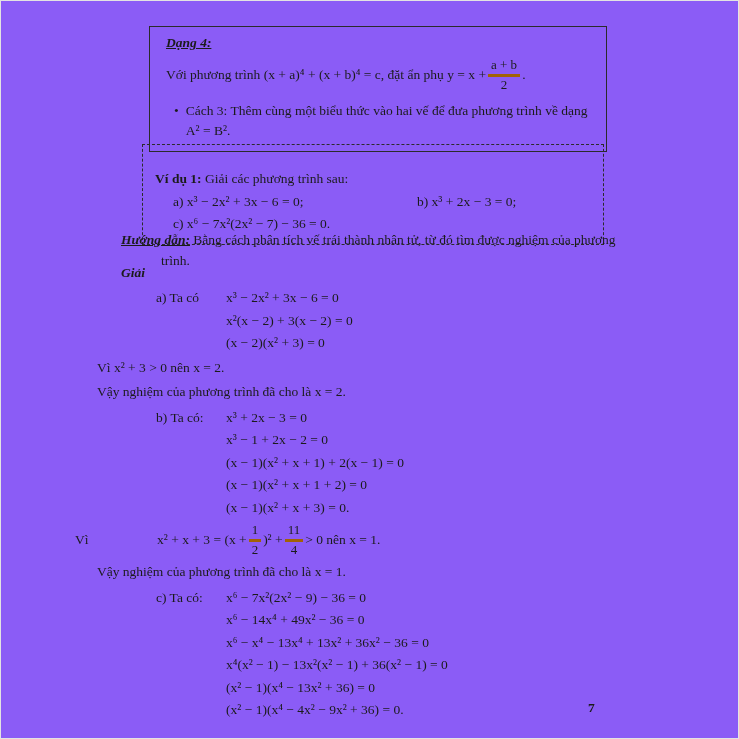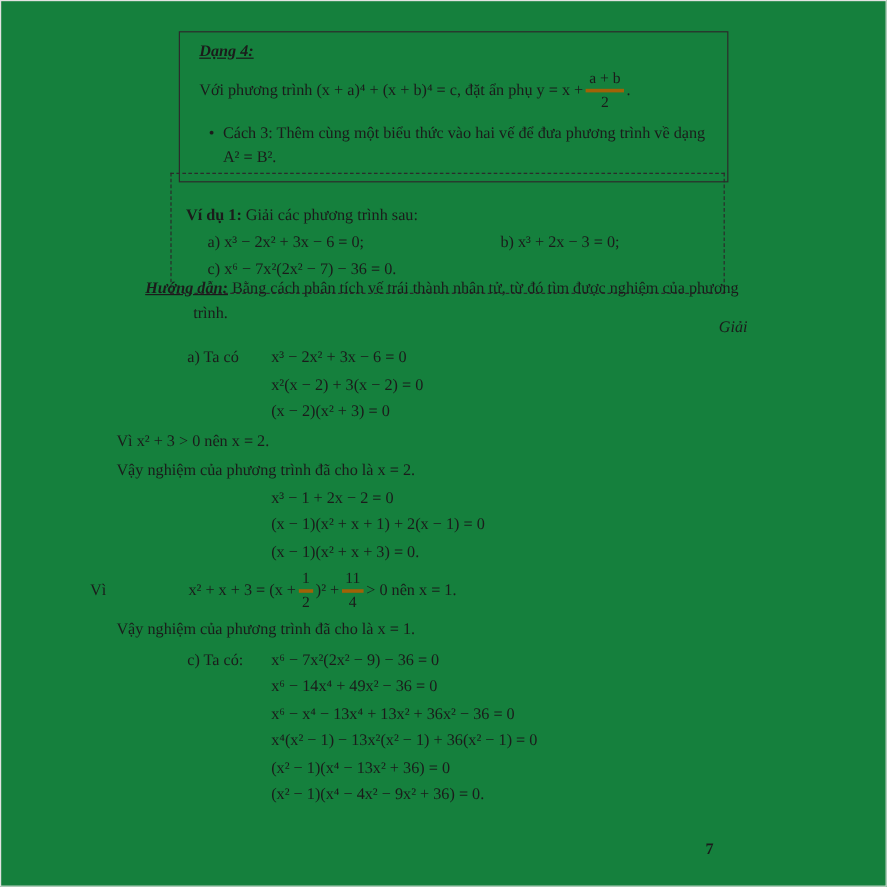--- a/index.html
+++ b/index.html
@@ -6,21 +6,21 @@
   html,body { width:739px; height:739px; }
   body {
     font-family:"Liberation Serif","DejaVu Serif",serif;
     font-size:13.5px;
     color:#1b1b1b;
     background:#fafafa;
   }
   .page {
     position:relative;
     width:739px; height:739px;
-    background:#15803d;
+    background:#8b5cf6;
     border:1px solid #e3e3e3;
     overflow:hidden;
   }
 
   
   .dang4-box {
     position:absolute; left:148px; top:25px; width:458px;
     border:1.5px solid #2b2b2b;
     padding:8px 14px 10px 14px;
   }
@@ -66,22 +66,22 @@
   }
   .guidance-label {
     font-weight:bold; font-style:italic;
     text-decoration:underline;
   }
 
   
   .solution { position:absolute; left:0; top:261px; width:739px; }
   .giai-title {
     width:502px; margin-left:120px;
-    text-align:right;
-    font-weight:normal; font-style:italic;
+    text-align:left;
+    font-weight:bold; font-style:italic;
     line-height:22px;
   }
   .line { line-height:22.5px; white-space:nowrap; }
   .part-first { display:flex; margin-left:155px; margin-top:3px; }
   .part-label { width:70px; flex-shrink:0; }
   .eq { margin-left:225px; }
   .aside { margin-left:96px; margin-top:2px; }
   .vi-row {
     display:flex; align-items:center;
     margin-left:74px; margin-top:4px; margin-bottom:4px;
@@ -138,22 +138,27 @@
 
     <div class="part-first line">
       <span class="part-label">a) Ta có</span>
       <span>x³ − 2x² + 3x − 6 = 0</span>
     </div>
     <div class="eq line">x²(x − 2) + 3(x − 2) = 0</div>
     <div class="eq line">(x − 2)(x² + 3) = 0</div>
     <div class="aside line">Vì x² + 3 &gt; 0 nên x = 2.</div>
     <div class="aside line">Vậy nghiệm của phương trình đã cho là x = 2.</div>
 
+    <div class="part-first line">
+      <span class="part-label">b) Ta có:</span>
+      <span>x³ + 2x − 3 = 0</span>
+    </div>
     <div class="eq line">x³ − 1 + 2x − 2 = 0</div>
     <div class="eq line">(x − 1)(x² + x + 1) + 2(x − 1) = 0</div>
+    <div class="eq line">(x − 1)(x² + x + 1 + 2) = 0</div>
     <div class="eq line">(x − 1)(x² + x + 3) = 0.</div>
 
     <div class="vi-row">
       <span class="vi-label">Vì</span>
       <span class="vi-expr">
         <span>x² + x + 3 = (x + </span>
         <span class="frac">
           <span class="num">1</span>
           <span class="den">2</span>
         </span>

